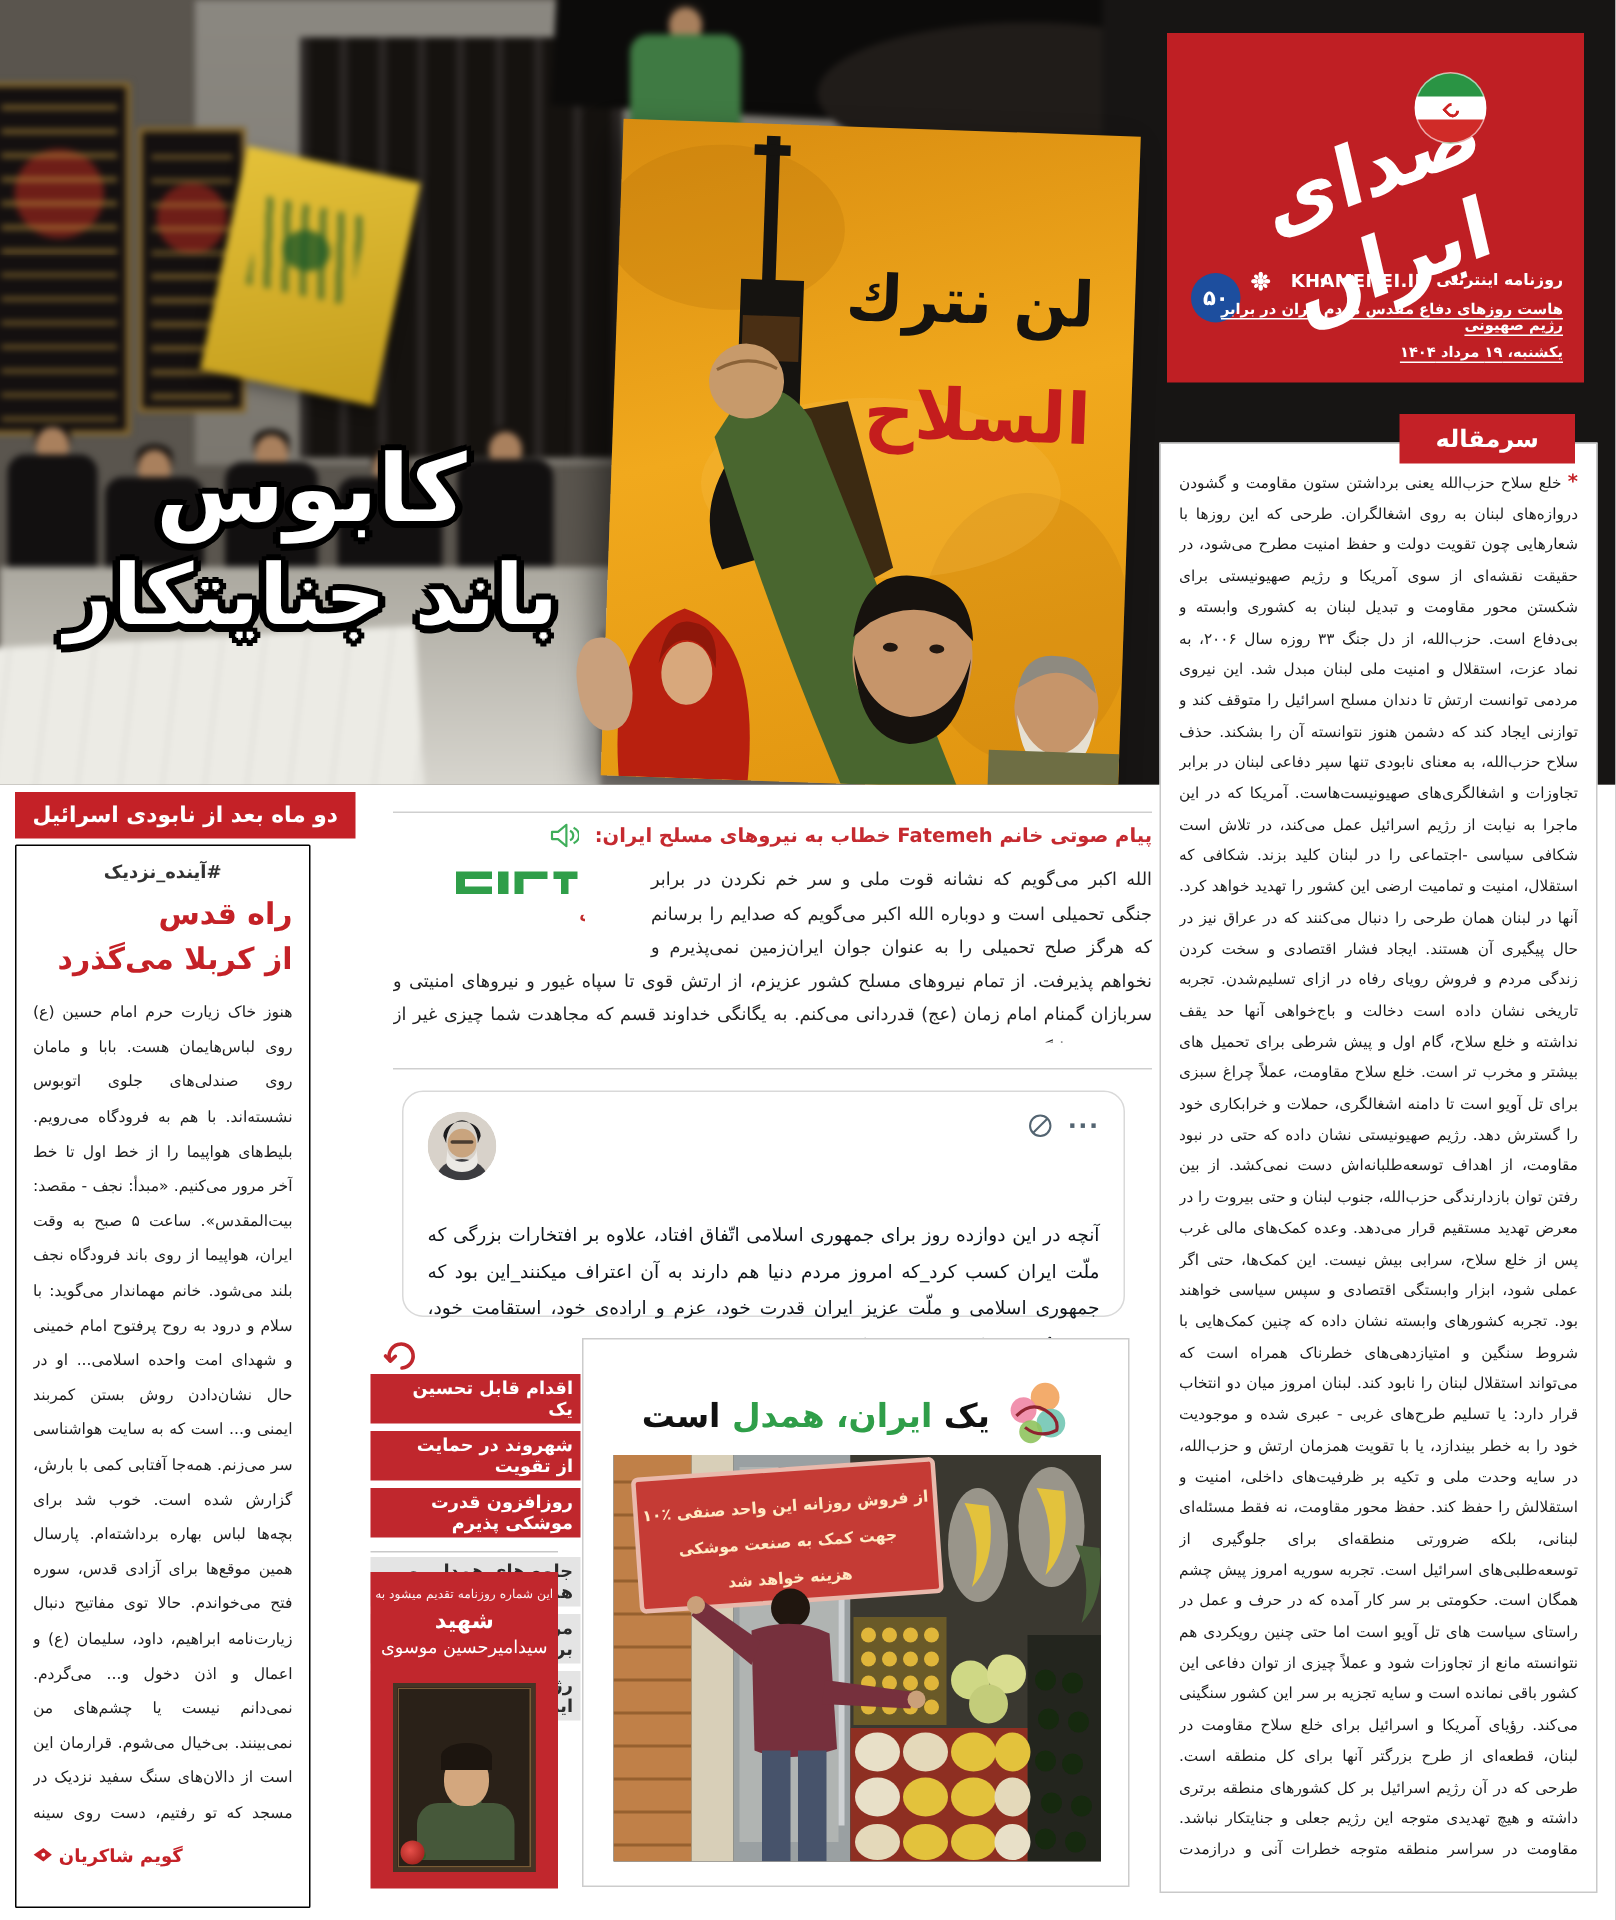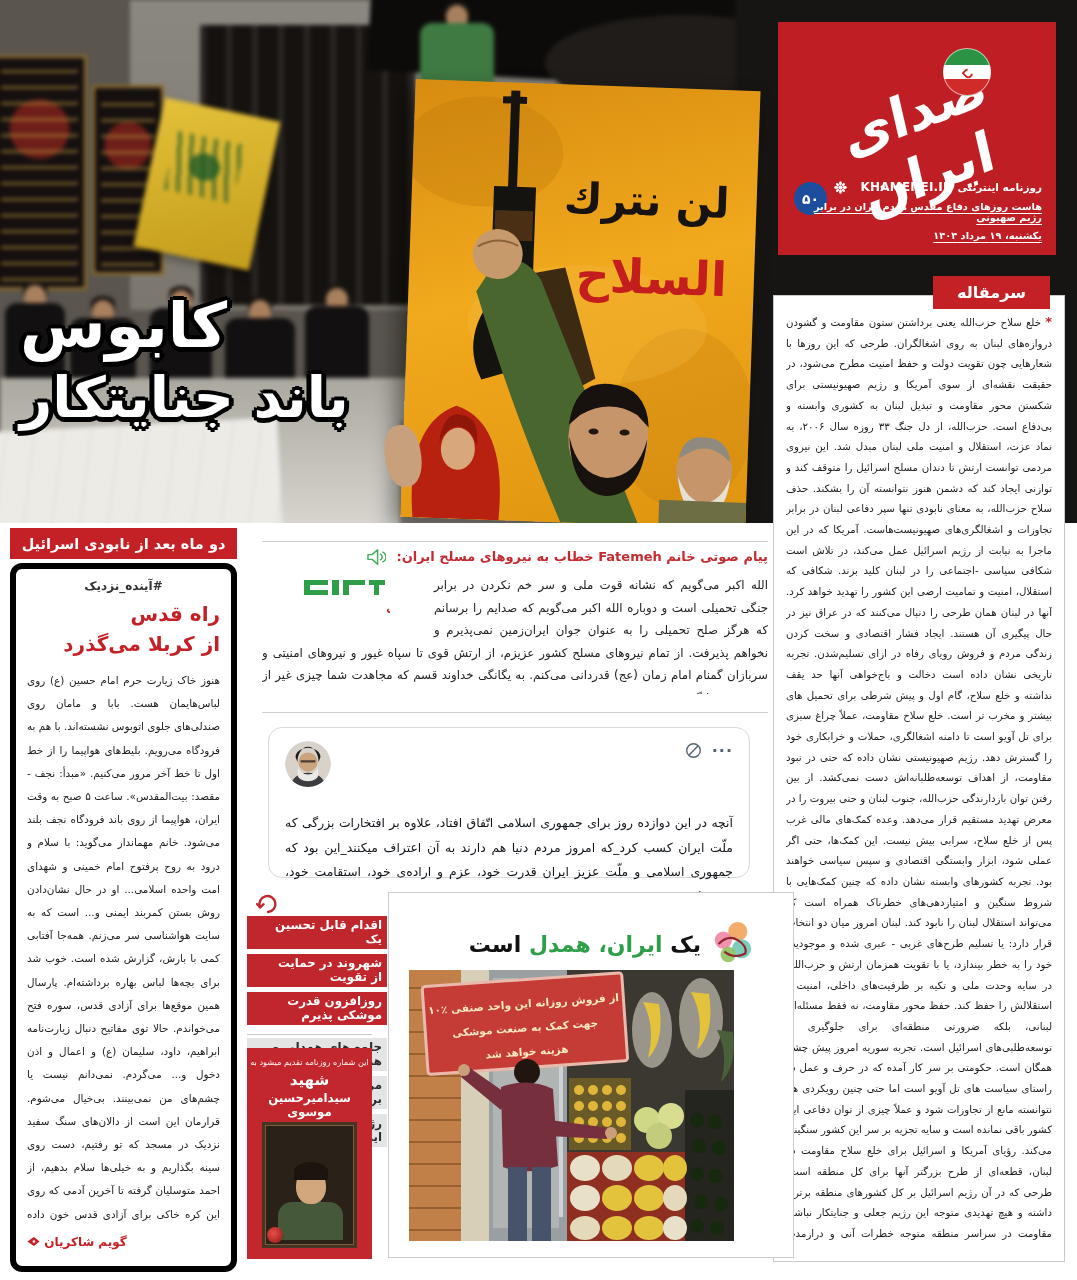--- a/index.html
+++ b/index.html
@@ -33,21 +33,21 @@
   .holder-arm { position:absolute; left:735px; top:-10px; width:360px; height:540px; background:#171514; }
   .holder-hair { position:absolute; left:545px; top:15px; width:280px; height:95px; border-radius:50%; background:#201c19; }
   .wristband { position:absolute; left:862px; top:378px; width:30px; height:40px; background:#c23b33; border-radius:6px; transform:rotate(15deg); }
   .head-right { position:absolute; left:935px; top:270px; width:58px; height:62px; border-radius:50%; background:#8c7f72; }
   .dark-right { position:absolute; left:845px; top:250px; width:240px; height:280px; background:#211d1b; }
 
   .poster { position:absolute; left:408px; top:85px; width:345px; height:438px; transform:rotate(2deg);
       background:linear-gradient(165deg,#d88c10,#f1a91d 45%,#e0940f); box-shadow:-8px 10px 22px rgba(0,0,0,.45); }
   .hand { position:absolute; left:385px; top:425px; width:36px; height:62px; border-radius:45%; background:#c9a07c; transform:rotate(-8deg); }
 
-  .headline { position:absolute; left:20px; top:288px; width:375px; text-align:left; direction:rtl; color:#fff;
+  .headline { position:absolute; left:20px; top:288px; width:375px; text-align:center; direction:rtl; color:#fff;
       font-weight:bold; line-height:1.22;
       text-shadow:-3px -3px 0 #000, 3px -3px 0 #000, -3px 3px 0 #000, 3px 3px 0 #000, 0 5px 0 #000, 5px 0 0 #000, -5px 0 0 #000, 0 -4px 0 #000; }
   .headline .l1 { font-size:62px; }
   .headline .l2 { font-size:56px; }
 
   
   .masthead { position:absolute; left:778px; top:22px; width:278px; height:233px; background:#bf1f24; color:#fff; overflow:hidden; }
   .brand-script { position:absolute; left:-6px; top:58px; width:300px; text-align:center; font-size:54px; font-weight:bold;
       transform:rotate(-21deg) skewX(-8deg); letter-spacing:-2px; }
   .flag-circle { position:absolute; left:165px; top:26px; width:48px; height:48px; border-radius:50%;
@@ -88,21 +88,21 @@
   .tw-name { font-size:14.5px; font-weight:bold; color:#0f1419; display:flex; align-items:center; gap:4px; }
   .tw-flag { display:inline-block; width:17px; height:12px; border:1px solid #ccc;
       background:linear-gradient(#2a9444 34%, #fff 34% 66%, #d02b28 66%); }
   .tw-handle { font-size:13px; color:#536471; margin-top:2px; }
   .tw-icons { margin-left:auto; color:#536471; display:flex; align-items:center; gap:10px; font-size:16px; }
   .tw-body { direction:rtl; text-align:justify; font-size:12.4px; line-height:24.5px; color:#0f1419; margin-top:24px; }
 
   
   .left-banner { position:absolute; left:10px; top:528px; width:227px; height:31px; background:#c42127; color:#fff;
       font-size:14.5px; font-weight:bold; display:flex; align-items:center; justify-content:center; }
-  .left-box { position:absolute; left:10px; top:563px; width:227px; height:709px; border:6px solid #000000; border-radius:12px;
+  .left-box { position:absolute; left:10px; top:563px; width:197px; height:709px; border:1px solid #000000; border-radius:1px;
       padding:10px 11px; direction:rtl; }
   .left-hash { text-align:center; font-size:12px; font-weight:bold; color:#333; }
   .left-head { text-align:right; color:#c42127; font-weight:bold; font-size:20px; line-height:1.5; margin-top:6px; }
   .left-body { margin-top:10px; font-size:10.4px; line-height:23.2px; text-align:justify; color:#202020; overflow:hidden; height:560px; }
   .left-byline { margin-top:6px; direction:rtl; text-align:left; color:#c42127; font-weight:bold; font-size:12px; }
   .left-byline svg { vertical-align:-2px; margin-left:0; }
 
   
   .mid-col { position:absolute; left:247px; top:890px; width:140px; direction:rtl; text-align:right; }
   .mid-arrow { text-align:left; padding-left:8px; height:26px; }
@@ -110,35 +110,35 @@
   .hl-line span { display:inline-block; padding:2px 5px 3px; font-size:11.8px; font-weight:bold; }
   .hl-red span { background:#c0272d; color:#fff;padding-left:20px; }
   .hl-gray span { background:#e4e4e4; color:#2b2b2b; }
   .mid-divider { position:absolute; left:247px; top:1034px; width:125px; height:1px; background:#c9c9c9; }
 
   
   .martyr { position:absolute; left:247px; top:1048px; width:125px; height:211px; background:#c1272d; color:#fff;
       text-align:center; direction:rtl; padding-top:9px; }
   .m-dedication { font-size:8.2px; opacity:.95; }
   .m-title { font-size:15px; font-weight:bold; margin-top:4px; }
-  .m-name { font-size:11.8px; font-weight:bold; margin-top:2px; }
+  .m-name { font-size:11.8px; font-weight:normal; margin-top:2px; }
   .m-frame { position:absolute; left:15px; top:74px; width:95px; height:126px; background:#2a2118;
       border:3px solid #463425; box-shadow:inset 0 0 0 1px #7a5c36; }
   .m-photo { position:absolute; inset:5px; background:
       radial-gradient(ellipse at 50% 95%, #d8a94e 0 30%, transparent 60%),
       linear-gradient(#16203c 10%, #52406 0), linear-gradient(#1a2340, #7a5a2e 70%, #c79a45); overflow:hidden; }
   .m-body { position:absolute; left:8px; bottom:-4px; width:65px; height:42px; background:#46583a; border-radius:14px 14px 0 0; }
   .m-collar { position:absolute; left:31px; bottom:30px; width:20px; height:10px; background:#46583a; }
   .m-head { position:absolute; left:26px; bottom:36px; width:30px; height:36px; border-radius:50% 50% 45% 45%; background:#d3a77e; }
   .m-hair { position:absolute; left:24px; bottom:60px; width:34px; height:18px; border-radius:50% 50% 0 0; background:#1c150f; }
   .m-flower { position:absolute; left:2px; bottom:2px; width:16px; height:16px; border-radius:50%;
       background:radial-gradient(circle at 40% 40%, #e8504a, #8e1410); box-shadow:6px 2px 0 -5px #2f5c28; }
 
   
-  .hamdel { position:absolute; left:388px; top:892px; width:406px; height:366px; border:1px solid #cccccc; background:#fff;padding-left:13px; }
+  .hamdel { position:absolute; left:388px; top:892px; width:365px; height:366px; border:1px solid #cccccc; background:#fff;padding-left:13px; }
   .hamdel-titlerow { position:absolute; right:38px; top:26px; display:flex; direction:rtl; align-items:center; gap:8px; }
   .hamdel-title { font-size:22px; font-weight:bold; color:#111; white-space:nowrap; }
   .hamdel-title .grn { color:#2f9e49; }
   .hamdel-photo { position:absolute; left:20px; top:77px; width:325px; height:271px; background:#3a3830; overflow:hidden; }
 </style>
 </head>
 <body>
 
 <div class="page">
 

